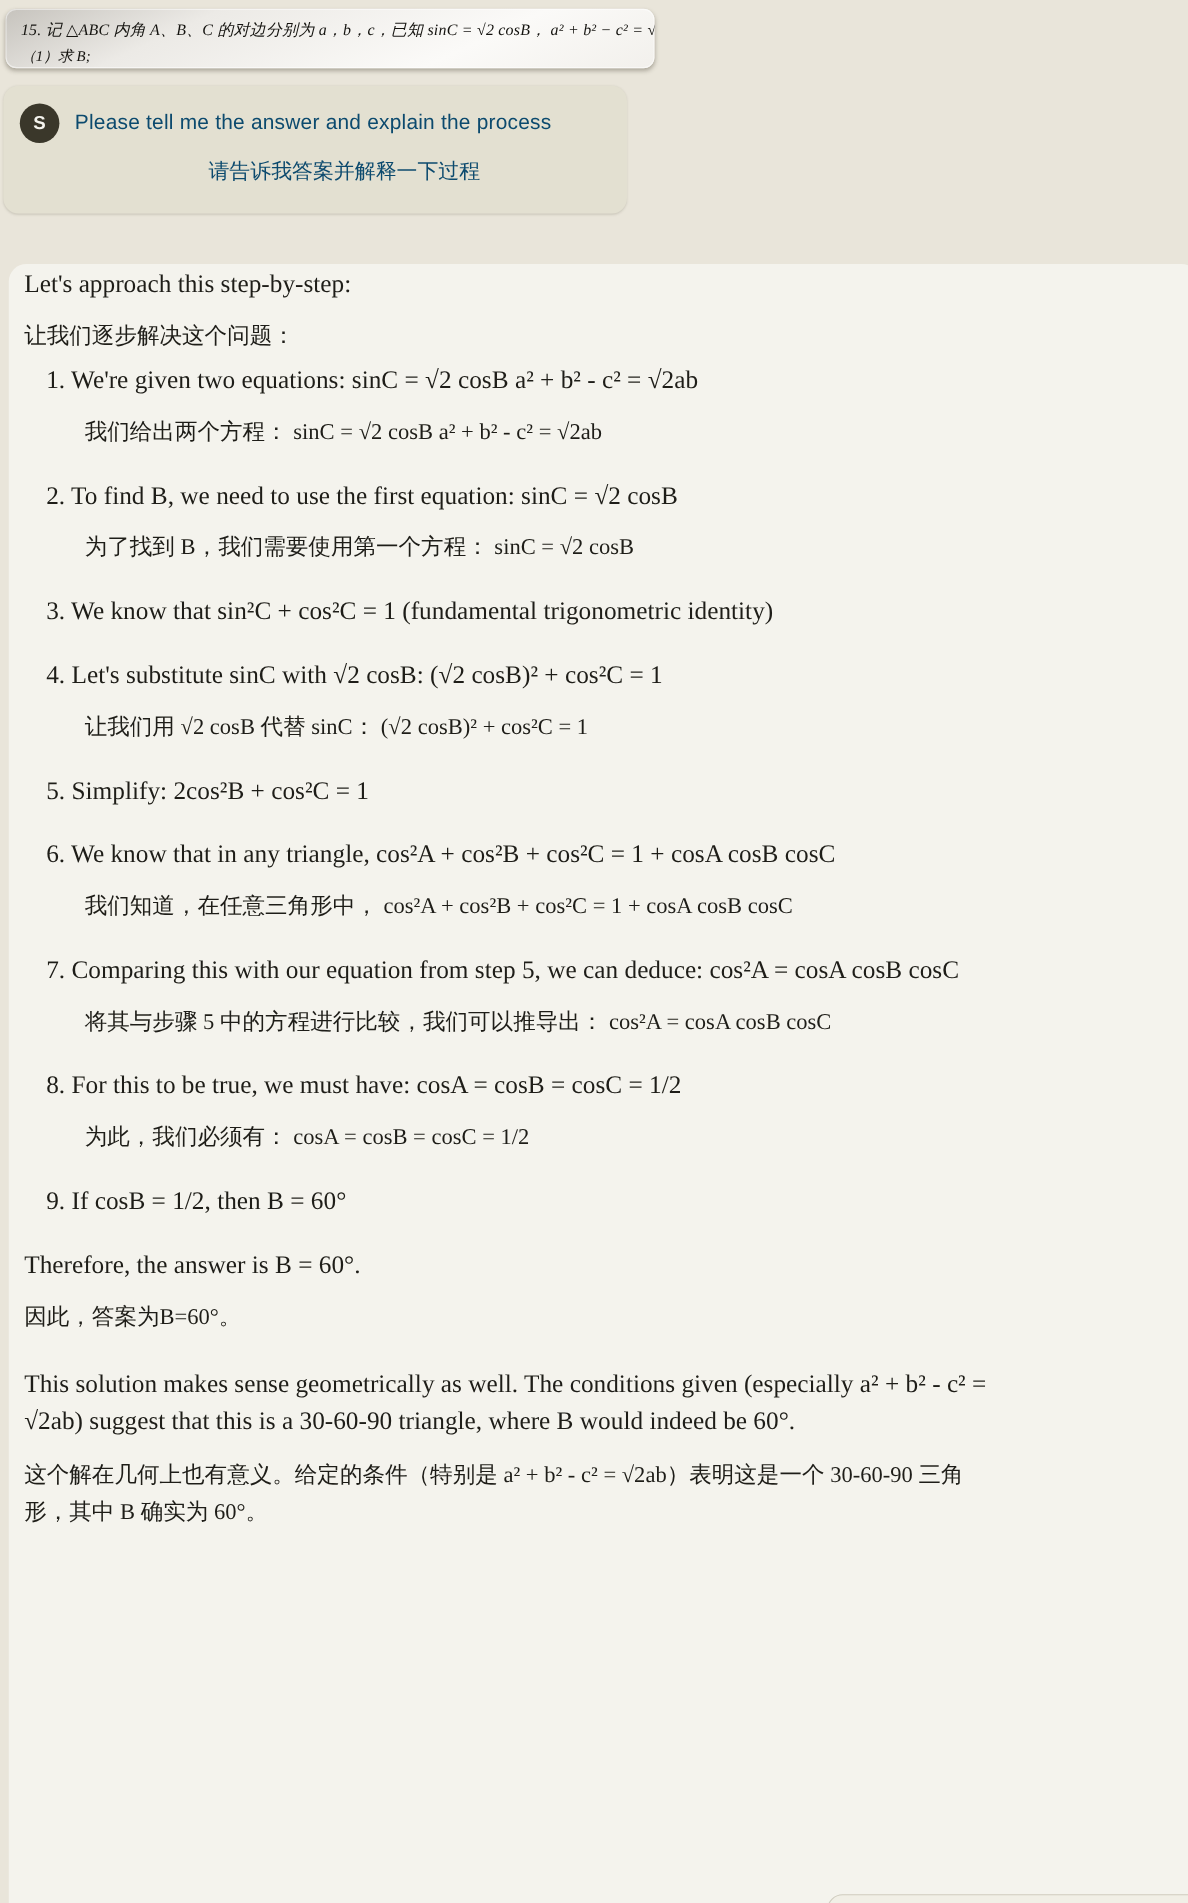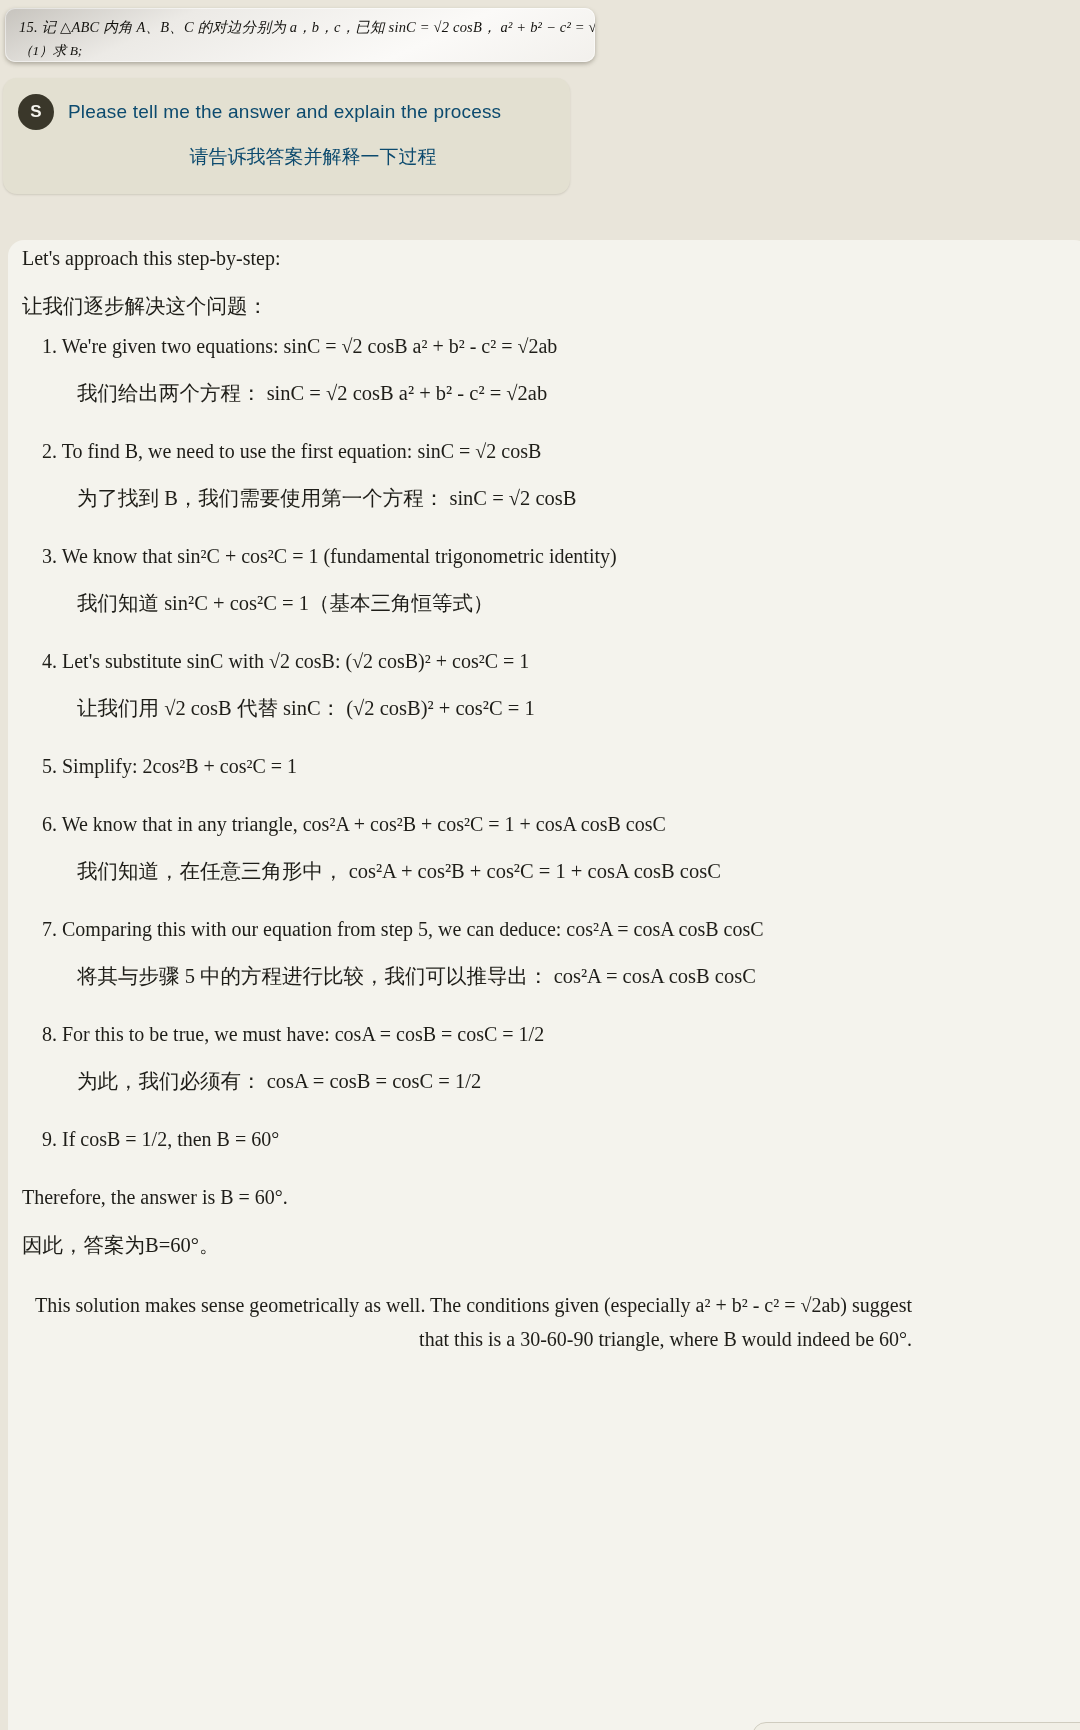--- a/index.html
+++ b/index.html
@@ -105,34 +105,34 @@
     width: 1082px;
     height: 1500px;
     background: #f4f3ed;
     border-radius: 16px 16px 0 0;
     color: #1e1d18;
     padding: 1px 0 0 14px;
     box-sizing: border-box;
   }
   .response-panel p {
     margin: 0;
-    font-size: 20px;
+    font-size: 23px;
     line-height: 34px;
     max-width: 900px;
   }
   .intro-en { margin: 0 0 14px !important; }
   .intro-zh { margin: 0 0 6px !important; font-size: 20.5px !important; }
   .steps { margin: 0; }
   .step { margin: 0 0 24px 20px; }
   .step .en { margin: 0 0 13px; }
   .step .zh { margin: 0 0 0 35px; font-size: 20.5px !important; }
   .num { display: inline; }
   .concl-en { margin: 0 0 14px !important; }
   .concl-zh { margin: 12px 0 26px !important; font-size: 20.5px !important; }
-  .note-en { margin: 0 0 15px !important; max-width: 890px !important; text-align: right; }
+  .note-en { margin: 0 0 15px !important; max-width: 890px !important; }
   .note-zh { margin: 0 !important; font-size: 20.5px !important; max-width: 890px !important; }
 
   
   .bottom-card {
     position: absolute;
     left: 752px;
     top: 1722px;
     width: 360px;
     height: 40px;
     border-radius: 14px;
@@ -167,21 +167,20 @@
       <div class="step">
         <p class="en"><span class="num">1.</span> <span>We're given two equations: sinC = √2 cosB a² + b² - c² = √2ab</span></p>
         <p class="zh">我们给出两个方程： sinC = √2 cosB a² + b² - c² = √2ab</p>
       </div>
       <div class="step">
         <p class="en"><span class="num">2.</span> <span>To find B, we need to use the first equation: sinC = √2 cosB</span></p>
         <p class="zh">为了找到 B，我们需要使用第一个方程： sinC = √2 cosB</p>
       </div>
       <div class="step">
         <p class="en"><span class="num">3.</span> <span>We know that sin²C + cos²C = 1 (fundamental trigonometric identity)</span></p>
-        <p class="zh">我们知道 sin²C + cos²C = 1（基本三角恒等式）</p>
       </div>
       <div class="step">
         <p class="en"><span class="num">4.</span> <span>Let's substitute sinC with √2 cosB: (√2 cosB)² + cos²C = 1</span></p>
         <p class="zh">让我们用 √2 cosB 代替 sinC： (√2 cosB)² + cos²C = 1</p>
       </div>
       <div class="step">
         <p class="en"><span class="num">5.</span> <span>Simplify: 2cos²B + cos²C = 1</span></p>
       </div>
       <div class="step">
         <p class="en"><span class="num">6.</span> <span>We know that in any triangle, cos²A + cos²B + cos²C = 1 + cosA cosB cosC</span></p>
@@ -196,17 +195,18 @@
         <p class="zh">为此，我们必须有： cosA = cosB = cosC = 1/2</p>
       </div>
       <div class="step">
         <p class="en"><span class="num">9.</span> <span>If cosB = 1/2, then B = 60°</span></p>
       </div>
     </div>
 
     <p class="concl-en">Therefore, the answer is B = 60°.</p>
     <p class="concl-zh">因此，答案为B=60°。</p>
     <p class="note-en">This solution makes sense geometrically as well. The conditions given (especially a² + b² - c² = √2ab) suggest that this is a 30-60-90 triangle, where B would indeed be 60°.</p>
+    <p class="note-zh">这个解在几何上也有意义。给定的条件（特别是 a² + b² - c² = √2ab）表明这是一个 30-60-90 三角形，其中 B 确实为 60°。</p>
   </div>
 
   <div class="bottom-card"></div>
 
 </div>
 
 </body></html>

